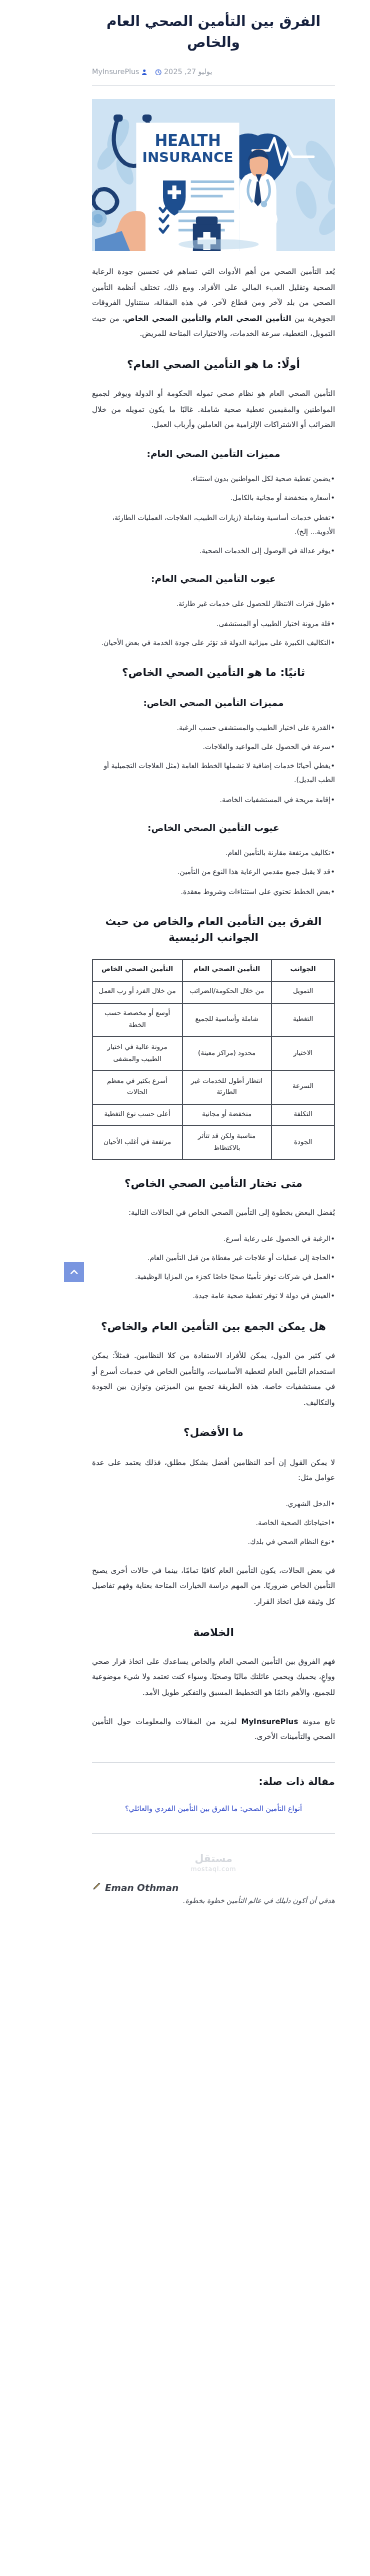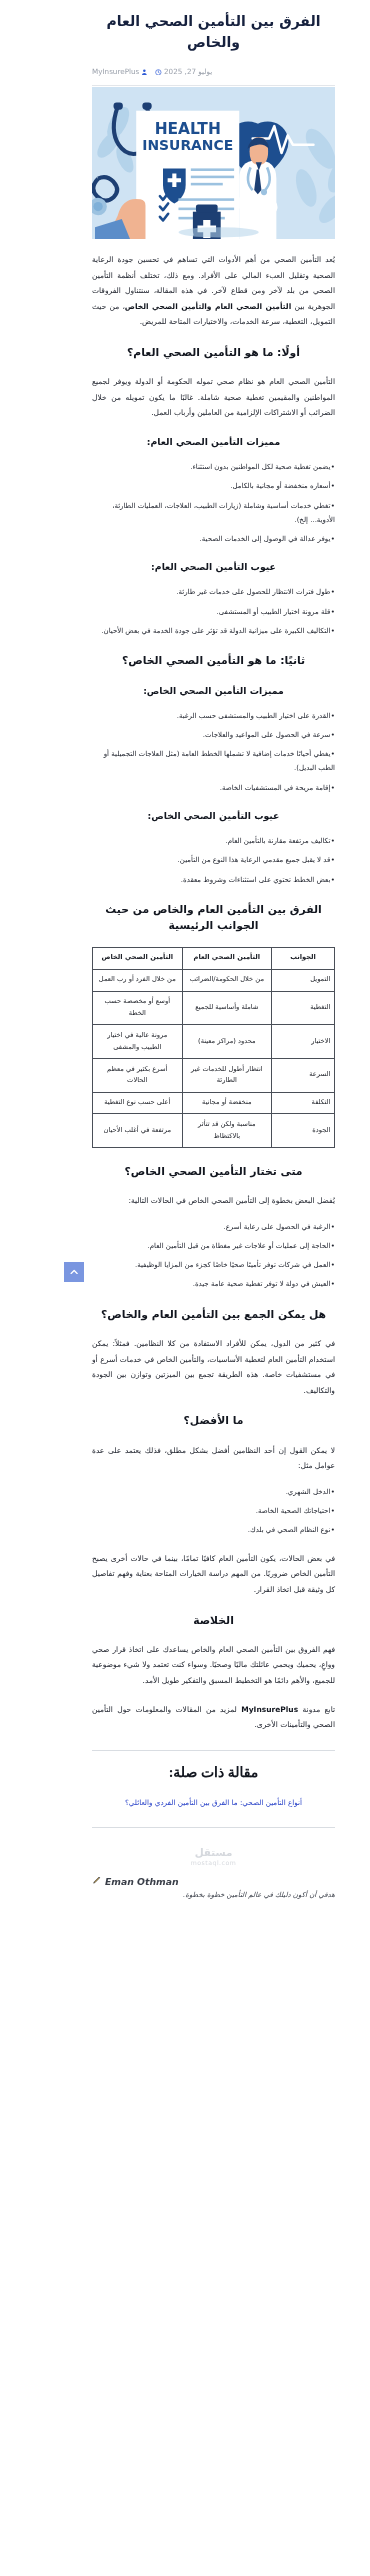--- a/index.html
+++ b/index.html
@@ -37,21 +37,21 @@
   .meta-icon { color:#2f5bd6; display:inline-flex; align-items:center; }
   .meta-icon svg { display:block; }
   .meta-text { color:#9aa0ab; }
   .divider {
     height:0.5px; background:#e3e6ea;
     margin:8.2px 36px 0 36px;
   }
 
   
   .hero {
-    margin:2px 36px 0 36px;
+    margin:14px 36px 0 36px;
     height:152px;
     background:#7dd3fc;
     position:relative;
     overflow:hidden;
   }
   .hero svg { display:block; width:100%; height:100%; }
 
   
   .content { margin:0 36px; }
   p.para {
@@ -104,30 +104,30 @@
   table.cmp th, table.cmp td {
     border:0.5px solid #4a4f58;
     padding:4.6px 3.6px;
     font-size:6.7px;
     line-height:1.75;
     text-align:center;
     vertical-align:middle;
     color:#1a1d24;
   }
   table.cmp th { font-weight:bold; }
-  table.cmp td.aspect { font-weight:normal;text-align:right; }
+  table.cmp td.aspect { font-weight:normal; }
   table.cmp col.c-aspect { width:26%; }
   table.cmp col.c-pub { width:37%; }
   table.cmp col.c-pri { width:37%; }
 
   
   .foot-divider { height:1px; background:#d9dde2; margin:17.5px 0 0 0; }
   h2.related-title {
-    font-size:14px; font-weight:bold; color:#12161f;
-    text-align:center; margin:13.4px 0 0 0;font-family:Liberation Serif, serif;
+    font-size:10px; font-weight:bold; color:#12161f;
+    text-align:right; margin:13.4px 0 0 0;
   }
   a.related-link {
     display:block;
     font-size:7.2px;
     line-height:1.95;
     color:#2a43c8;
     text-decoration:none;
     text-align:center;
     margin:14.4px 0 0 0;
   }

